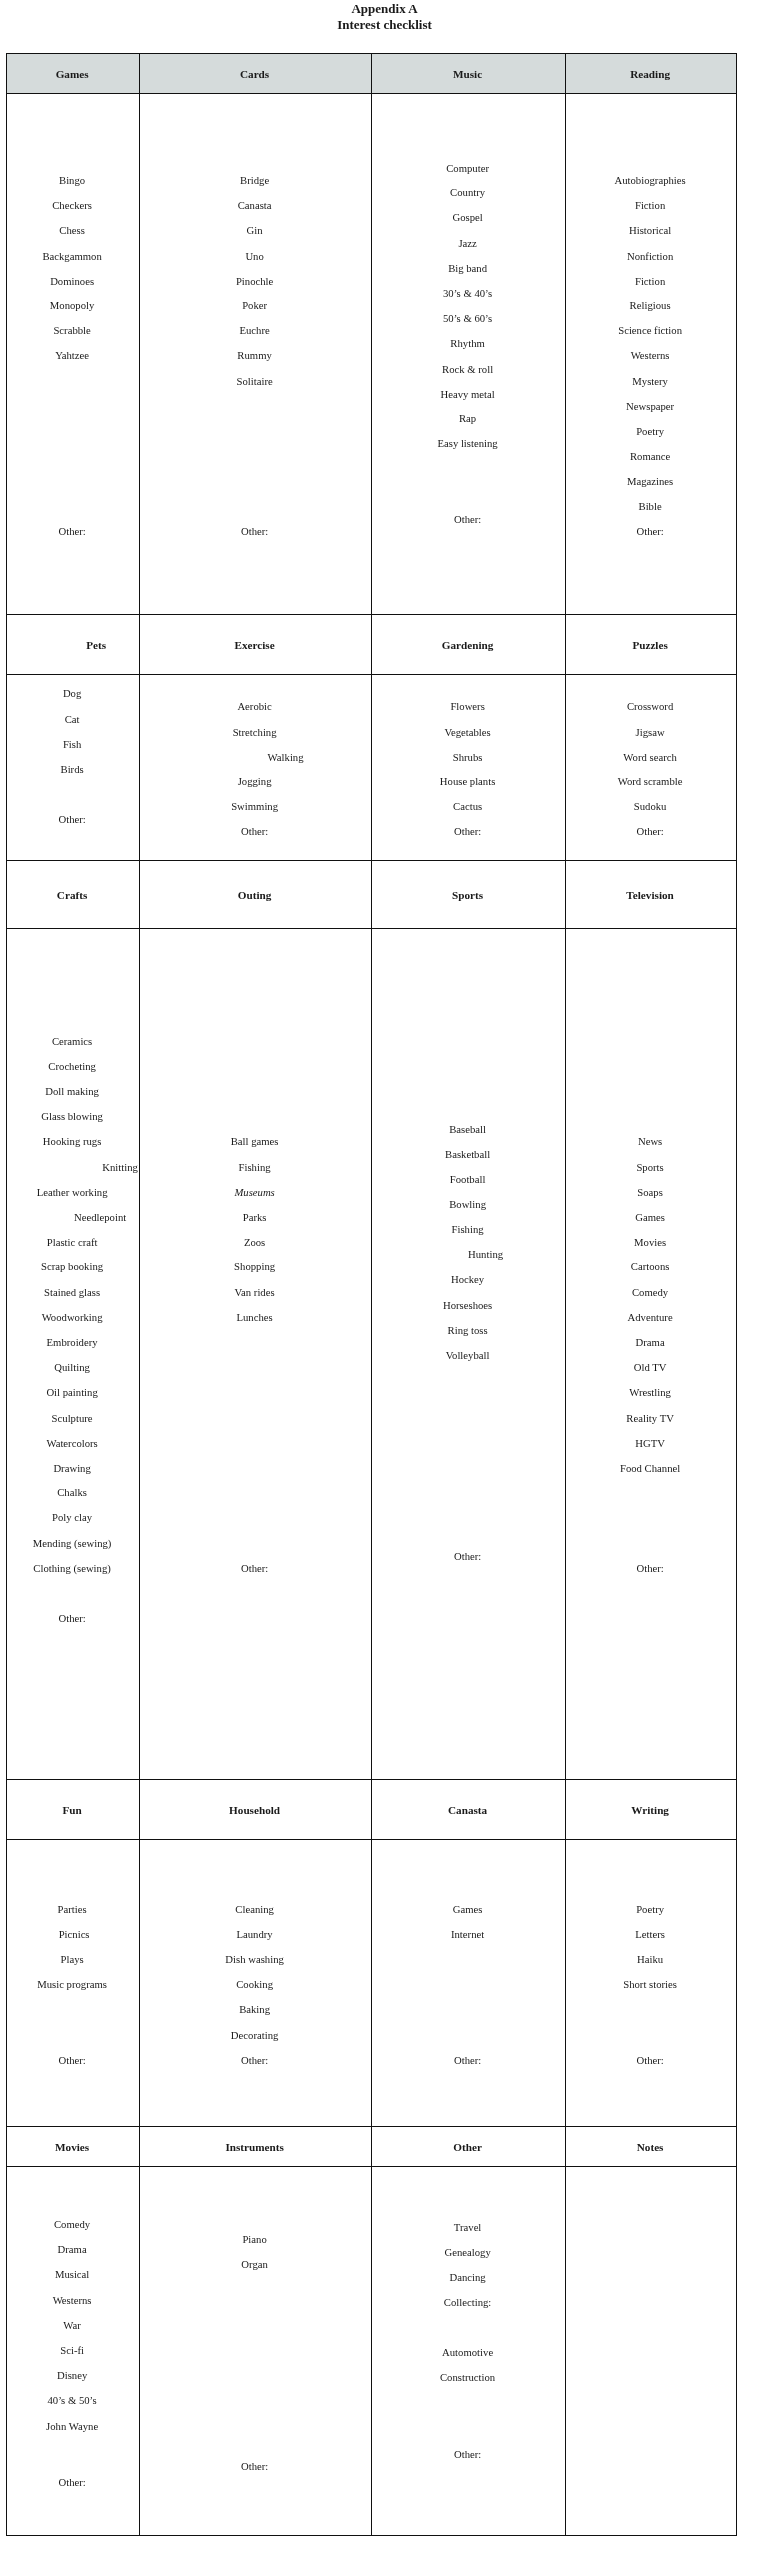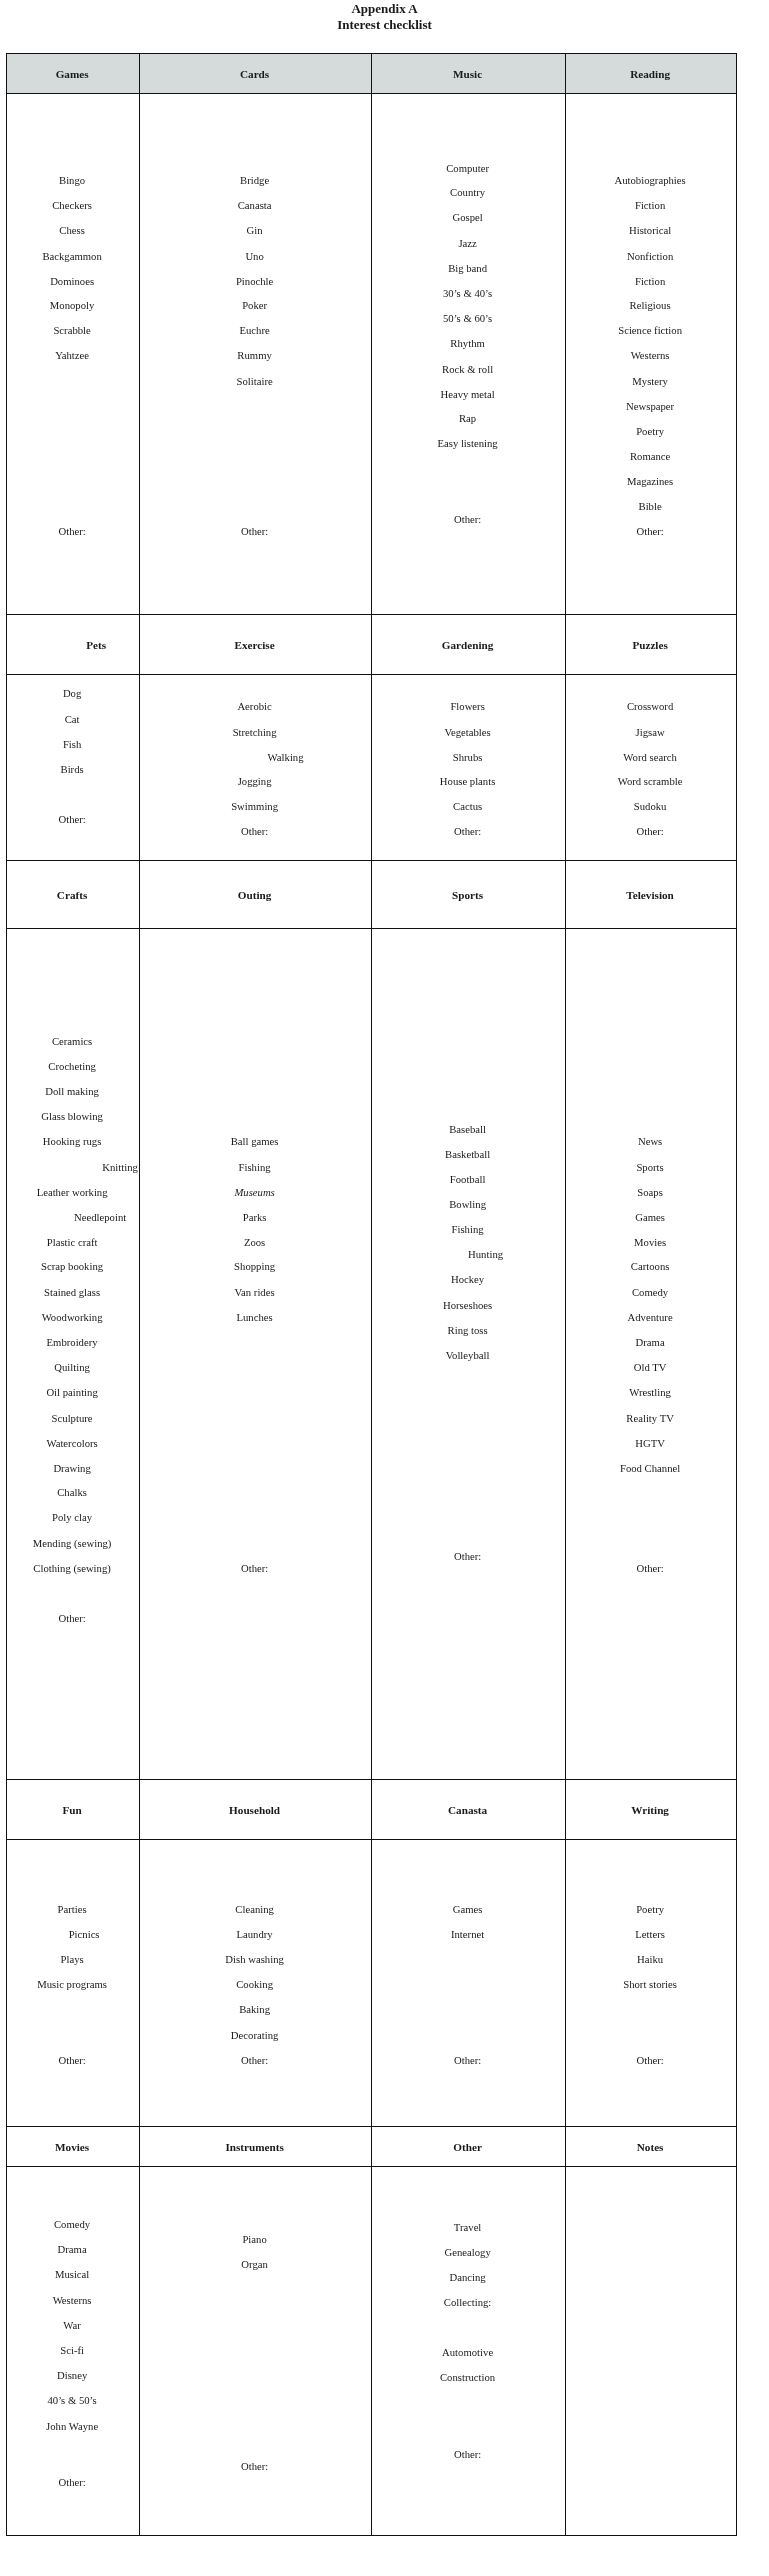--- a/index.html
+++ b/index.html
@@ -170,21 +170,21 @@
     <div class="cell-text" style="left: 559px; width: 171px; top: 1389px;">HGTV</div>
     <div class="cell-text" style="left: 559px; width: 171px; top: 1414px;">Food Channel</div>
     <div class="cell-text" style="left: 559px; width: 171px; top: 1514px;">Other:</div>
     <div class="hline" style="top: 1725px;"></div>
     <div class="hline" style="top: 1785px;"></div>
     <div class="cell-text hdr-text" style="left: 0px; width: 133px; top: 1756px;">Fun</div>
     <div class="cell-text hdr-text" style="left: 133px; width: 232px; top: 1756px;">Household</div>
     <div class="cell-text hdr-text" style="left: 365px; width: 194px; top: 1756px;">Canasta</div>
     <div class="cell-text hdr-text" style="left: 559px; width: 171px; top: 1756px;">Writing</div>
     <div class="cell-text" style="left: 0px; width: 133px; top: 1855px;">Parties</div>
-    <div class="cell-text" style="left: 12px; width: 133px; top: 1880px;">Picnics</div>
+    <div class="cell-text" style="left: 2px; width: 133px; top: 1880px;">Picnics</div>
     <div class="cell-text" style="left: 0px; width: 133px; top: 1905px;">Plays</div>
     <div class="cell-text" style="left: 0px; width: 133px; top: 1930px;">Music programs</div>
     <div class="cell-text" style="left: 0px; width: 133px; top: 2006px;">Other:</div>
     <div class="cell-text" style="left: 133px; width: 232px; top: 1855px;">Cleaning</div>
     <div class="cell-text" style="left: 133px; width: 232px; top: 1880px;">Laundry</div>
     <div class="cell-text" style="left: 133px; width: 232px; top: 1905px;">Dish washing</div>
     <div class="cell-text" style="left: 133px; width: 232px; top: 1930px;">Cooking</div>
     <div class="cell-text" style="left: 133px; width: 232px; top: 1955px;">Baking</div>
     <div class="cell-text" style="left: 133px; width: 232px; top: 1981px;">Decorating</div>
     <div class="cell-text" style="left: 133px; width: 232px; top: 2006px;">Other:</div>

